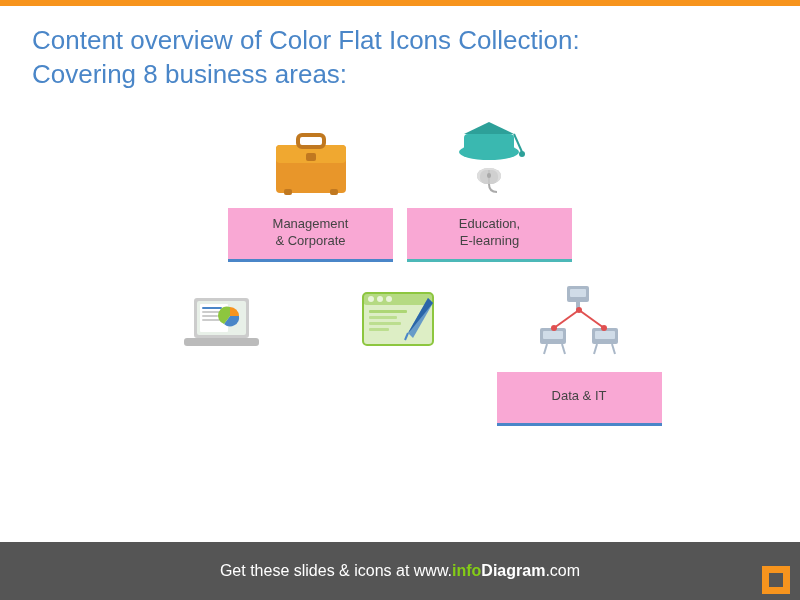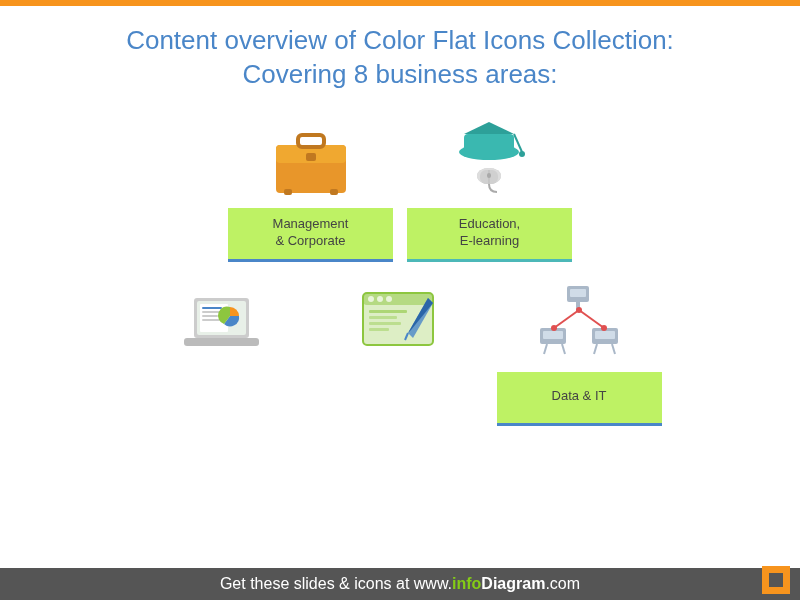--- a/index.html
+++ b/index.html
@@ -7,22 +7,22 @@
       width: 800px;
       height: 600px;
       font-family: 'Segoe UI', Arial, sans-serif;
       background: #fff;
       overflow: hidden;
       position: relative;
     }
 
     
     .title-area {
-      text-align: center;
       padding: 18px 20px 10px;
+      margin-left: 12px;
     }
     .title-area h1 {
       font-size: 26px;
       font-weight: 400;
       color: #4a86c8;
       line-height: 1.3;
     }
 
     
     .content {
@@ -48,21 +48,21 @@
     .icon-area {
       width: 100px;
       height: 90px;
       display: flex;
       align-items: center;
       justify-content: center;
       margin-bottom: 6px;
     }
 
     .label-box {
-      background: #bef264;
+      background: #f9a8d4;
       width: 100%;
       text-align: center;
       padding: 8px 6px 12px;
       font-size: 13px;
       color: #444;
       line-height: 1.3;
       min-height: 54px;
       display: flex;
       align-items: center;
       justify-content: center;
@@ -85,21 +85,21 @@
     .card-5 .label-box::after { background: #f7941d; }
     .card-6 .label-box::after { background: #8dc63f; }
     .card-7 .label-box::after { background: #4a86c8; }
 
     
     .footer {
       position: absolute;
       bottom: 0;
       left: 0;
       right: 0;
-      height: 32px;
+      height: 58px;
       background: #555;
       display: flex;
       align-items: center;
       justify-content: center;
       gap: 0;
     }
     .footer-text {
       color: #fff;
       font-size: 16px;
       font-weight: 300;

